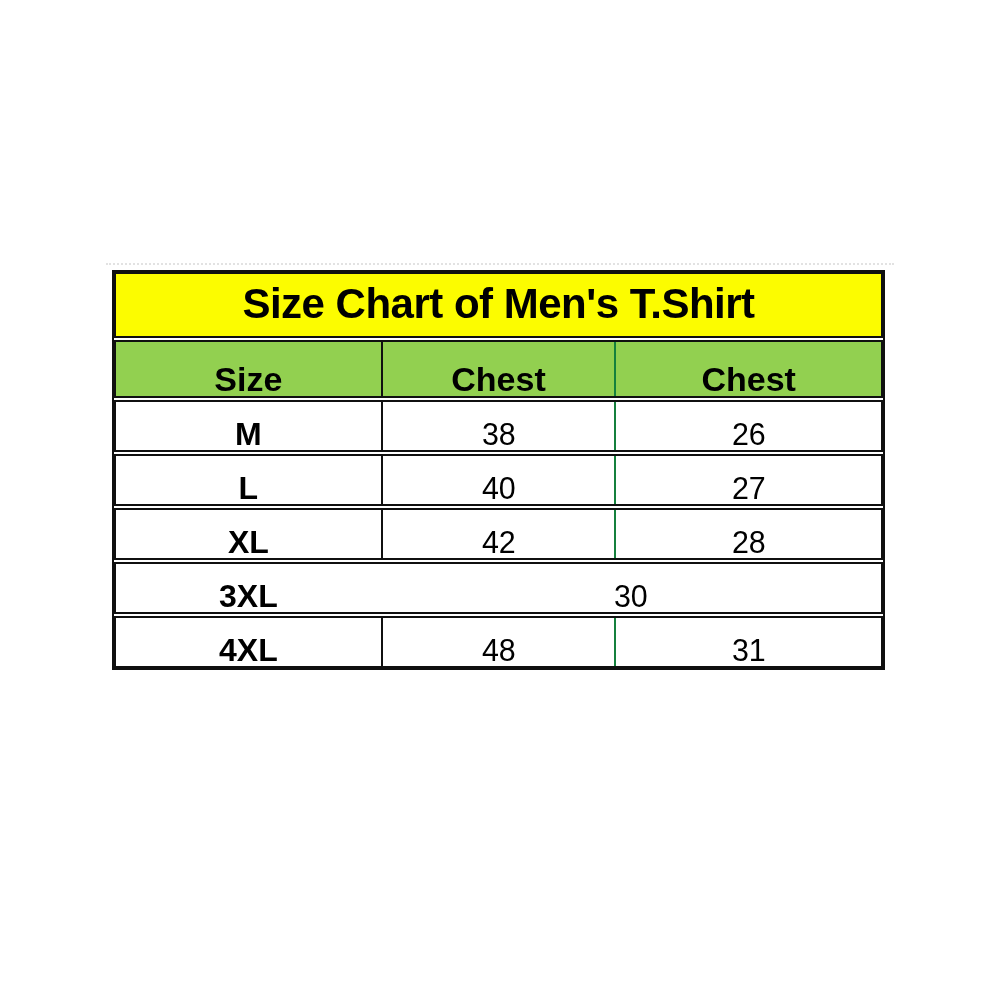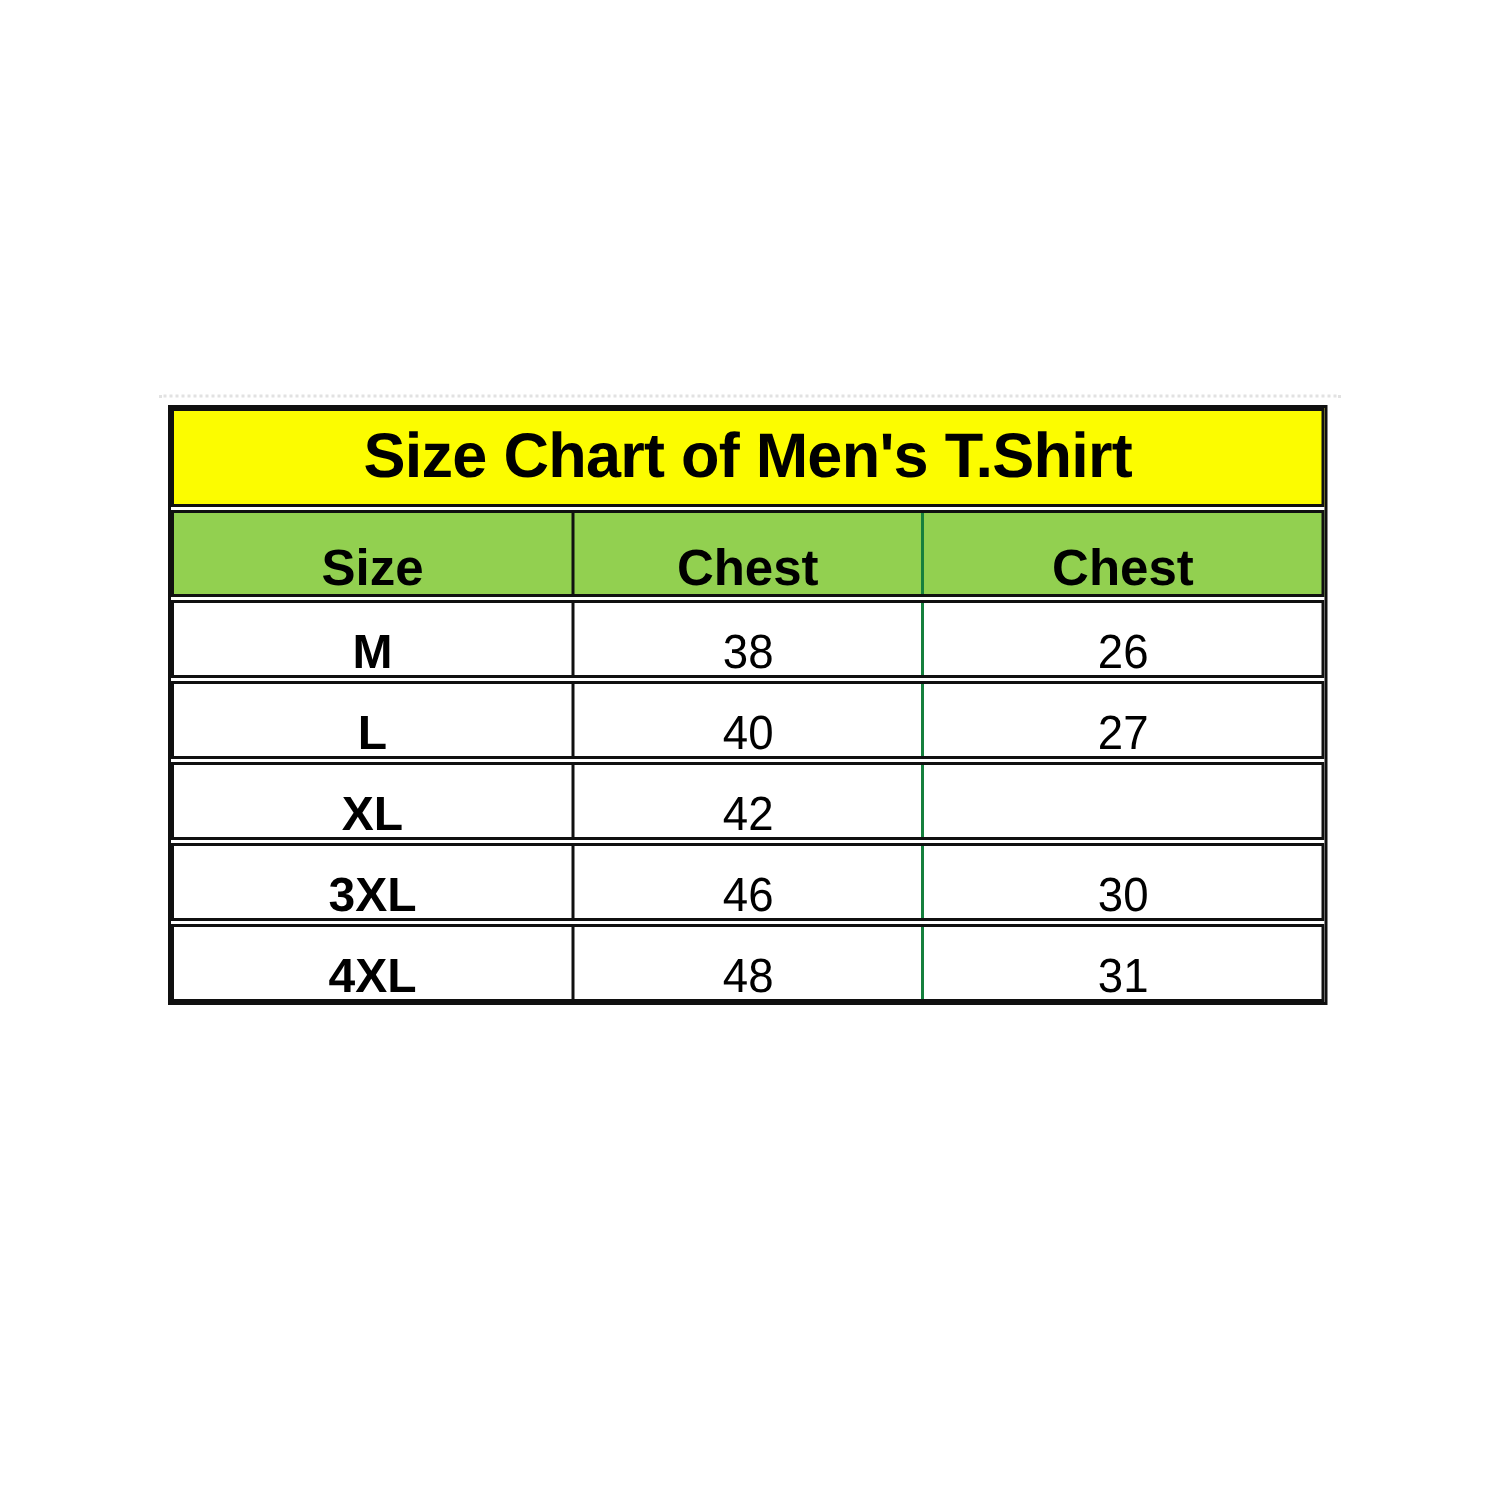--- a/index.html
+++ b/index.html
@@ -143,29 +143,29 @@
       </div>
     </div>
 
     <div class="trow body-row">
       <div class="cell col-size">
         <span class="size-label">XL</span>
       </div>
       <div class="cell col-chest">
         <span class="num-value">42</span>
       </div>
+      <div class="cell col-length">
+        <span class="num-value">28</span>
+      </div>
     </div>
 
 
     <div class="trow body-row">
       <div class="cell col-size">
         <span class="size-label">3XL</span>
-      </div>
-      <div class="cell col-chest">
-        <span class="num-value">46</span>
       </div>
       <div class="cell col-length">
         <span class="num-value">30</span>
       </div>
     </div>
 
     <div class="trow body-row">
       <div class="cell col-size">
         <span class="size-label">4XL</span>
       </div>

